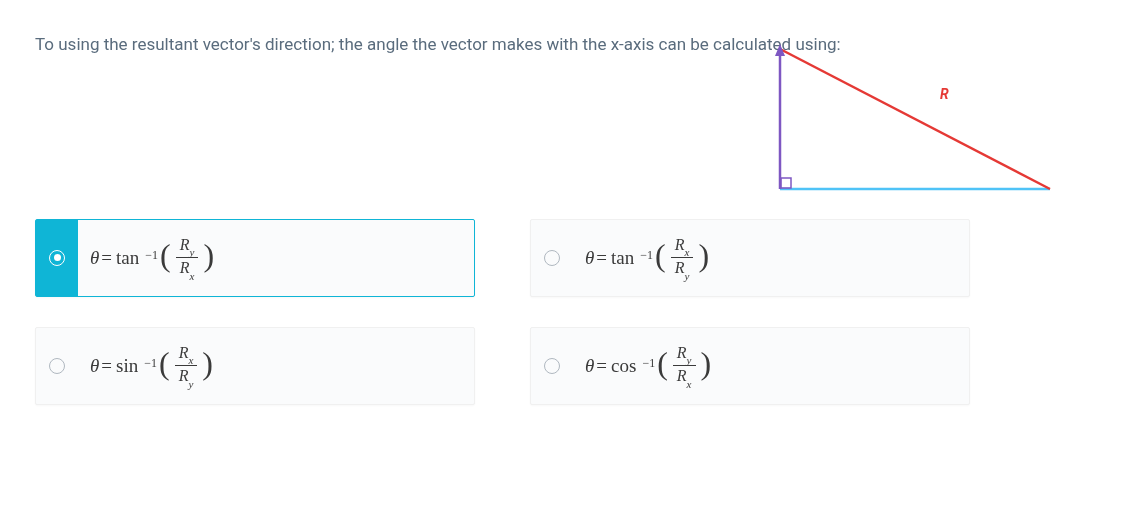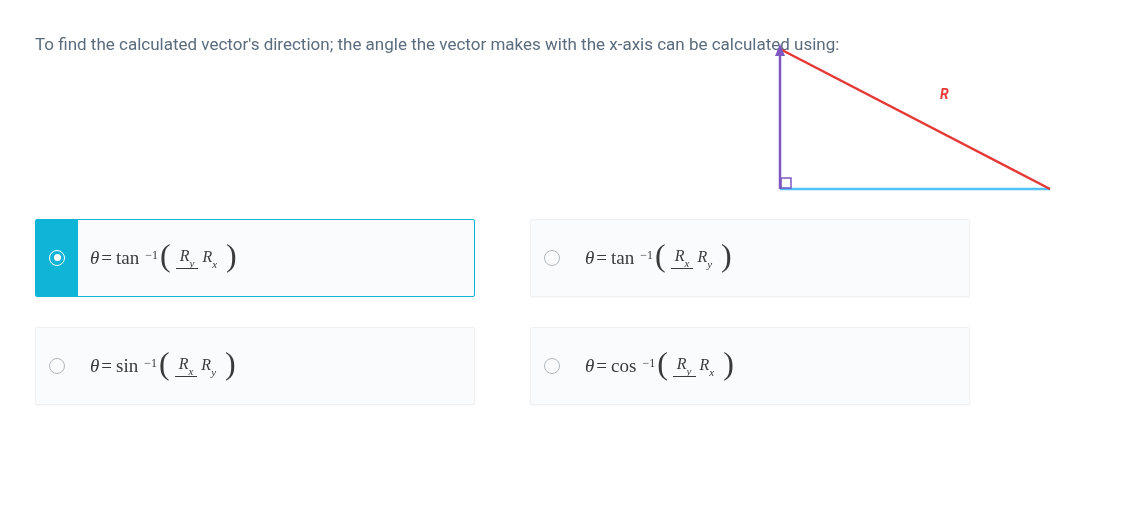--- a/index.html
+++ b/index.html
@@ -112,21 +112,22 @@
       margin-left: 2px;
     }
     .paren {
       font-size: 32px;
       font-weight: 300;
       position: relative;
       top: -2px;
     }
     .frac {
       display: inline-flex;
-      align-items: center;
+      flex-direction: column;
+      align-items: flex-end;
       font-size: 16px;
       margin: 0 3px;
     }
     .frac-num {
       border-bottom: 1px solid #3a3a3a;
       padding: 0 4px 1px 4px;
       font-style: italic;
     }
     .frac-den {
       padding: 1px 4px 0 4px;
@@ -136,21 +137,21 @@
       font-size: 11px;
       vertical-align: sub;
       font-style: italic;
       position: relative;
       top: 2px;
     }
   </style>
 </head>
 <body>
 
-<div class="question-text">To find the calculated vector's direction; the angle the vector makes with the x-axis can be calculated using:</div>
+<div class="question-text">To using the resultant vector's direction; the angle the vector makes with the x-axis can be calculated using:</div>
 
 <div class="content-area">
 
   <svg class="triangle-svg" width="310" height="170">
     <line x1="20" y1="145" x2="290" y2="145" stroke="#4fc3f7" stroke-width="2.5"></line>
     <line x1="20" y1="5" x2="20" y2="145" stroke="#7e57c2" stroke-width="2.5"></line>
     <line x1="20" y1="5" x2="290" y2="145" stroke="#e53935" stroke-width="2.5"></line>
     <polygon points="20,0 15,12 25,12" fill="#7e57c2"></polygon>
     <rect x="21" y="134" width="10" height="10" fill="none" stroke="#7e57c2" stroke-width="1.5"></rect>
     <text x="180" y="55" fill="#e53935" font-size="14" font-weight="bold" font-style="italic">R</text>

